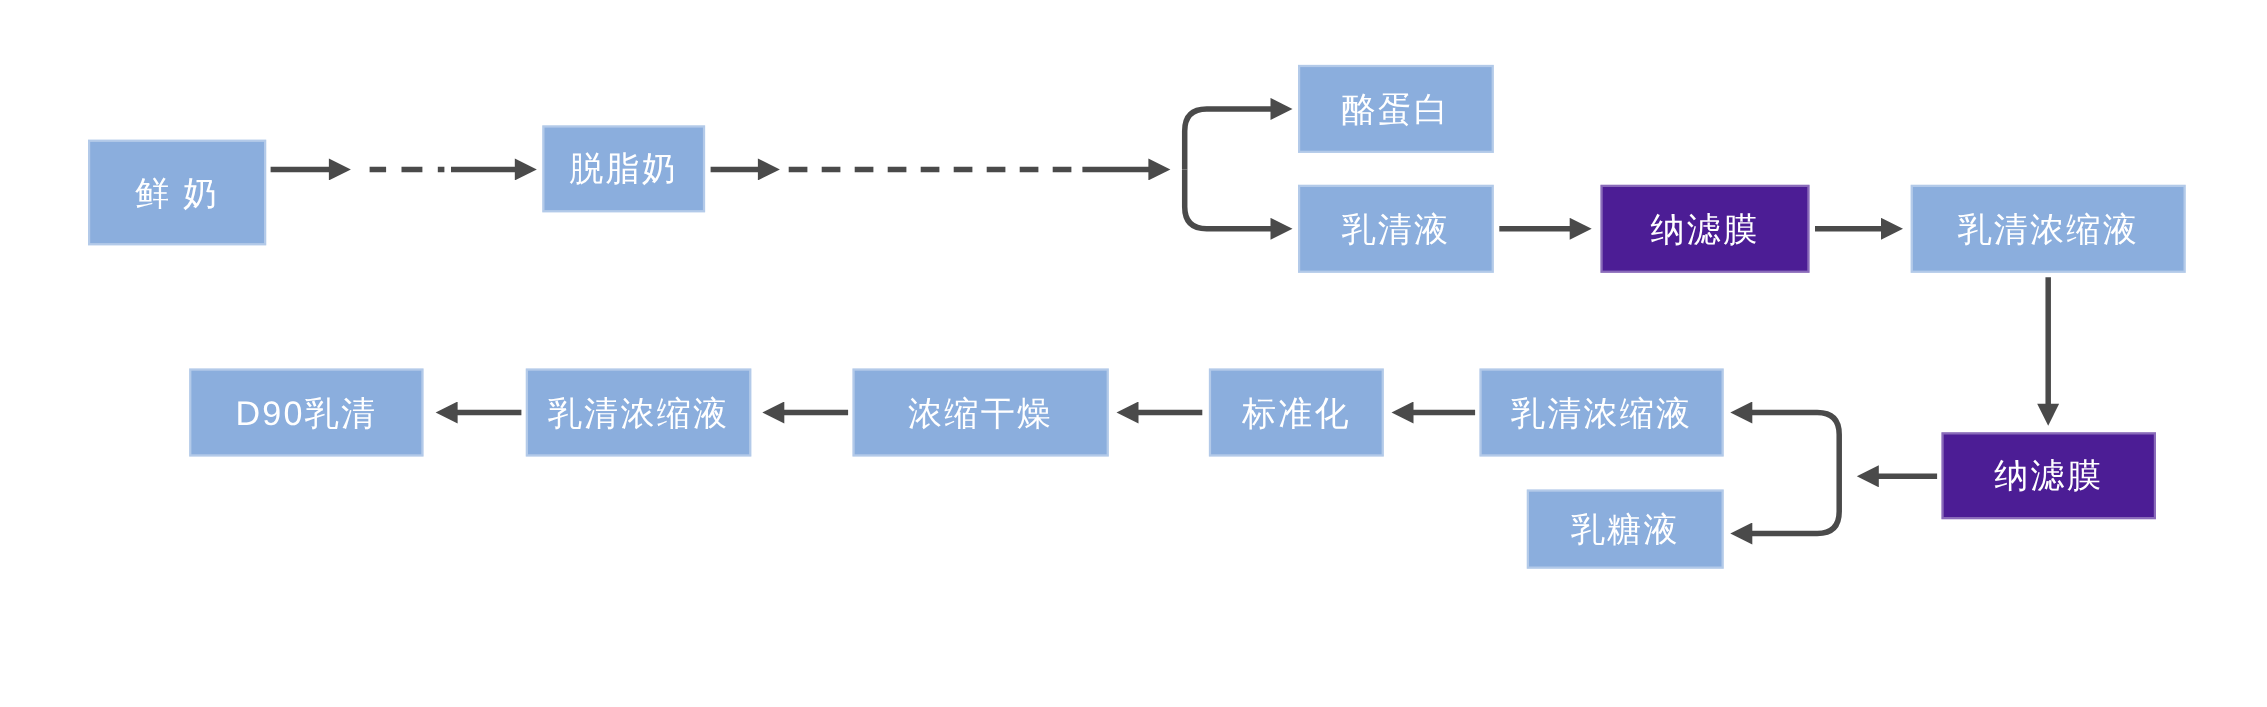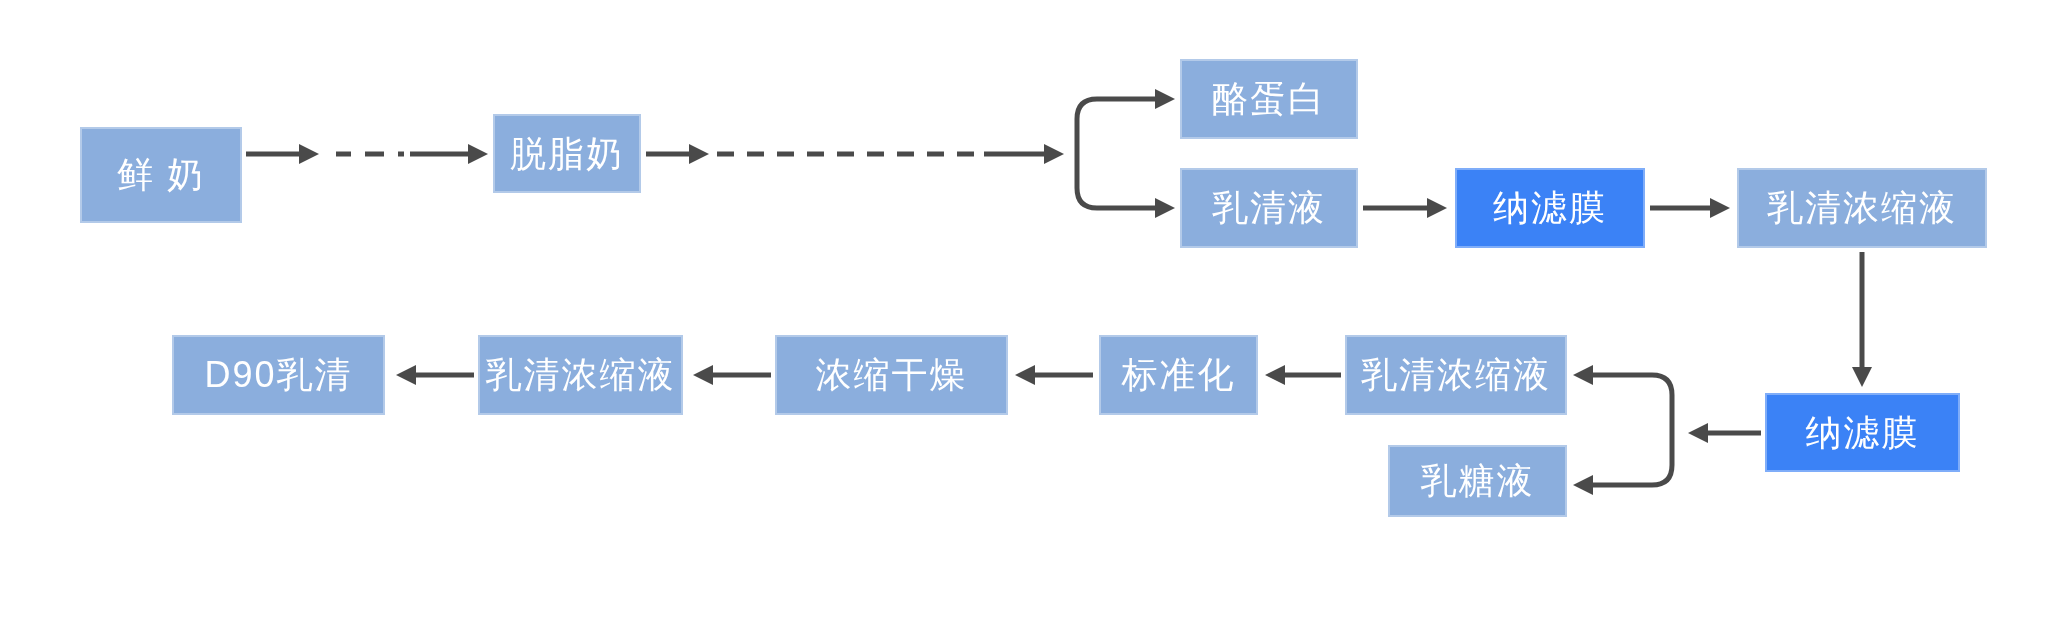--- a/index.html
+++ b/index.html
@@ -25,28 +25,28 @@
   .node {
     position: absolute;
     display: flex;
     align-items: center;
     justify-content: center;
     box-sizing: border-box;
     border: 2px solid rgba(255,255,255,0.35);
   }
   .node-label {
     color: #ffffff;
-    font-size: 36px;
+    font-size: 31px;
     letter-spacing: 2px;
     white-space: nowrap;
     line-height: 1;
     text-align: center;
   }
   .node.light { background: #8BAEDD; }
-  .node.dark  { background: #3b82f6; font-family: Liberation Serif, serif; }
+  .node.dark  { background: #4c1d95; font-family: Liberation Serif, serif; }
   .edge {
     stroke: #4A4A4A;
     stroke-width: 5;
     fill: none;
   }
 </style>
 </head>
 <body>
 
 <div id="canvas">

